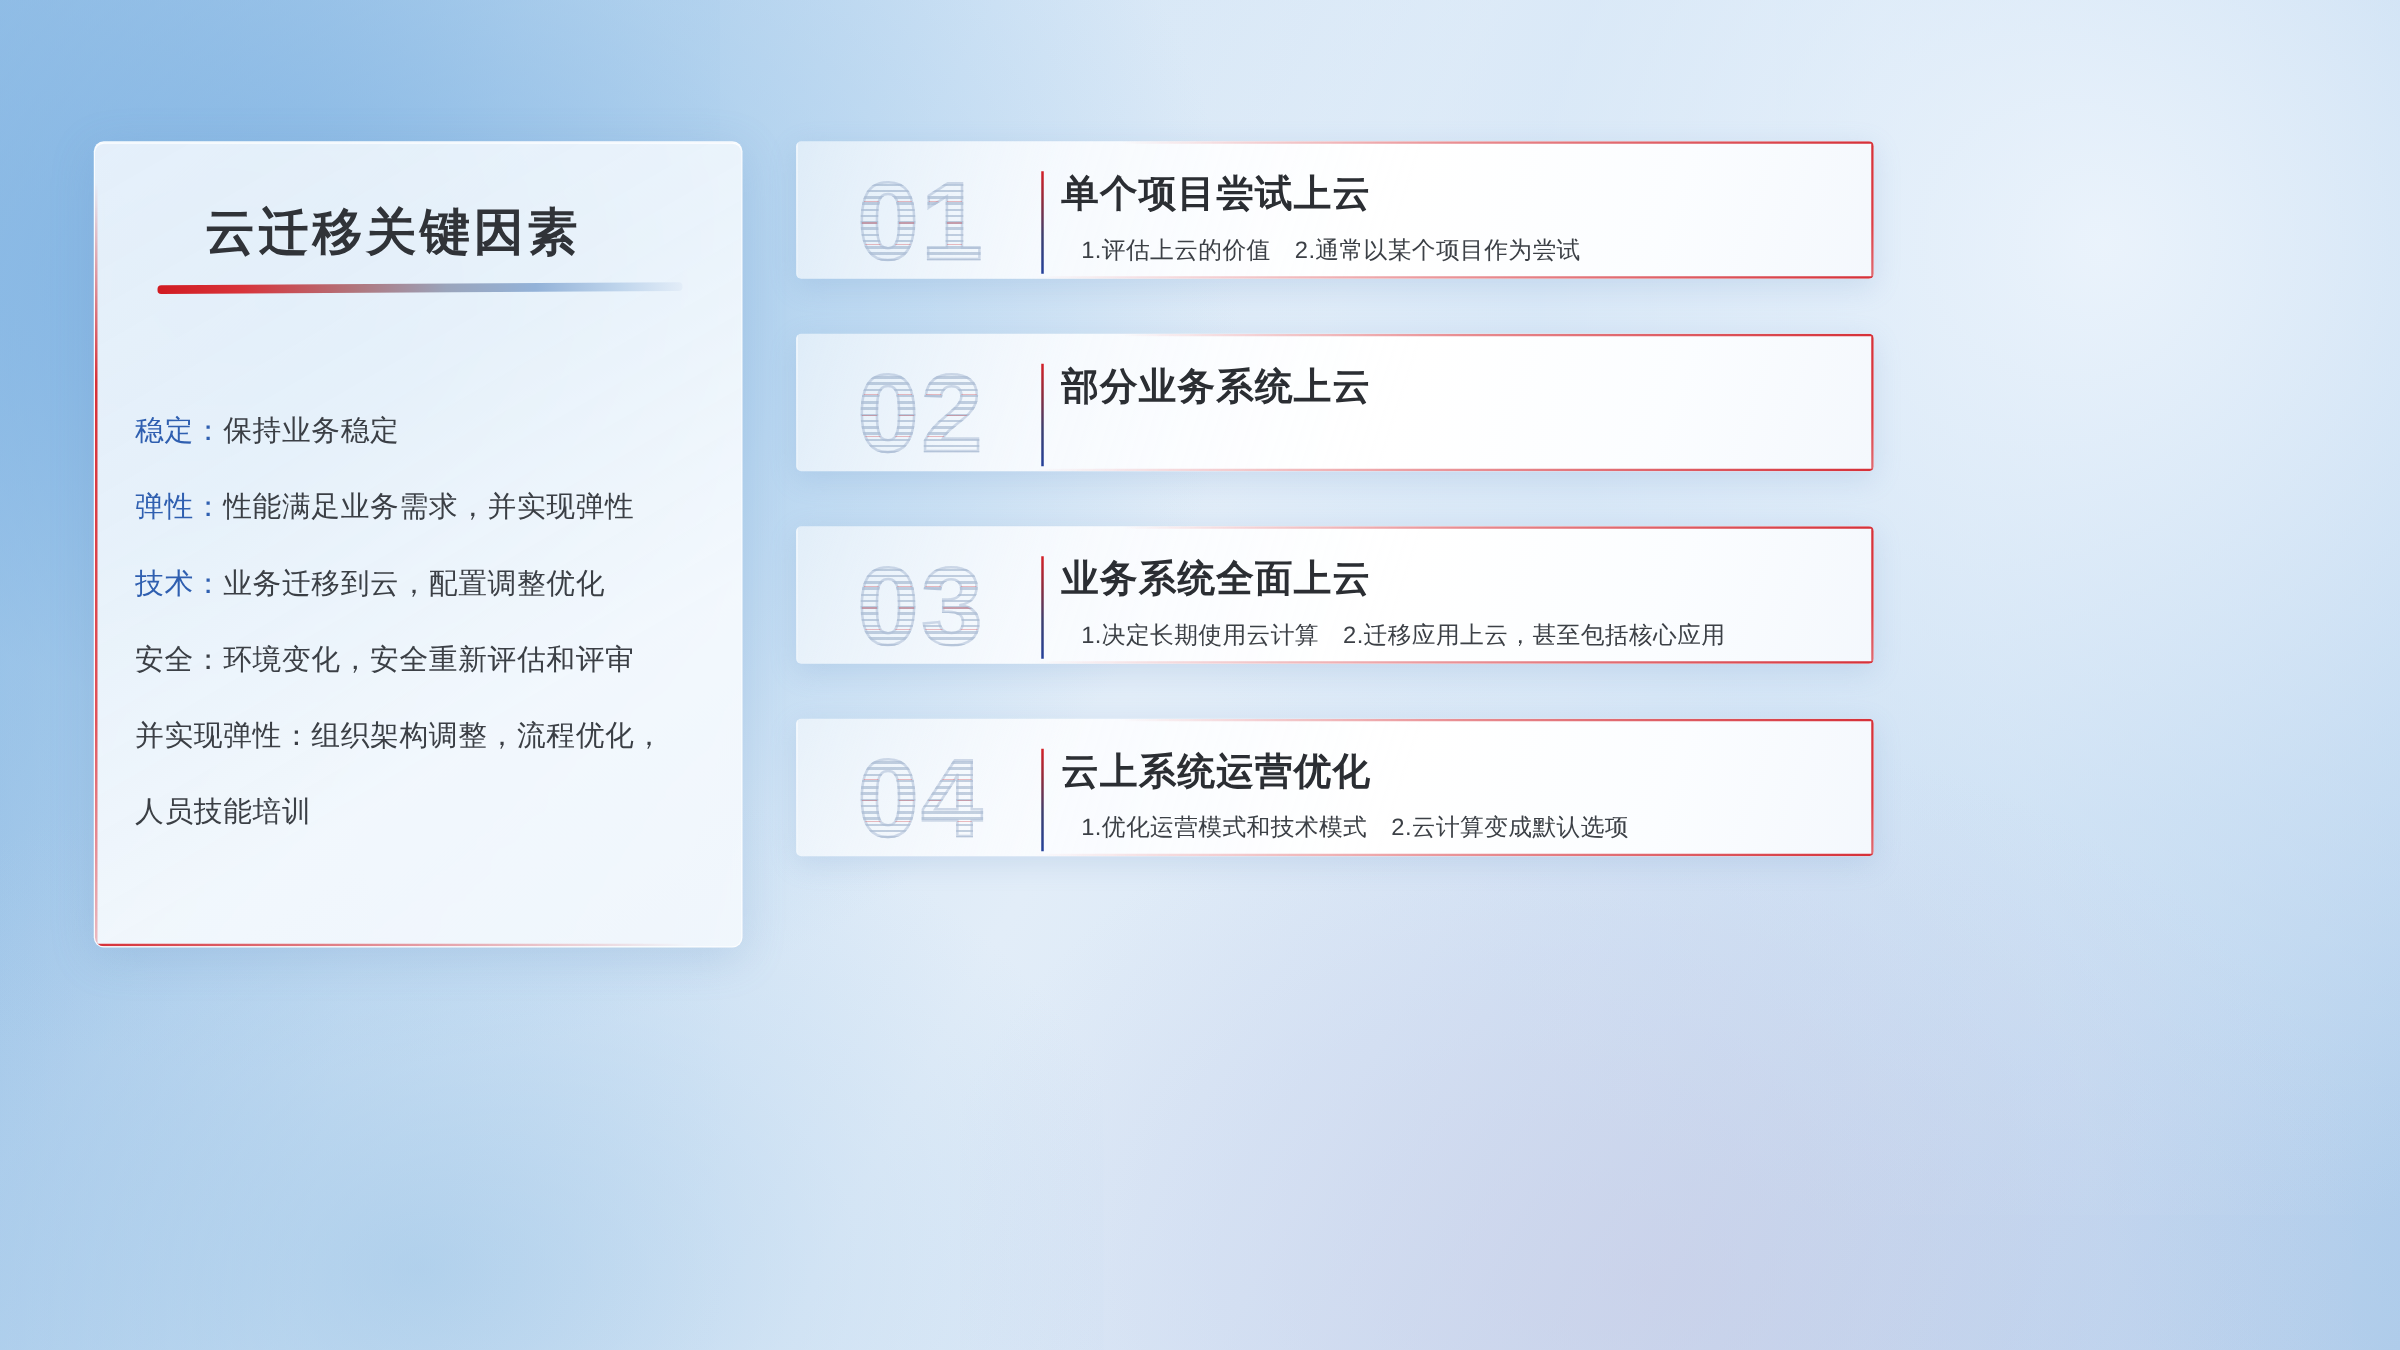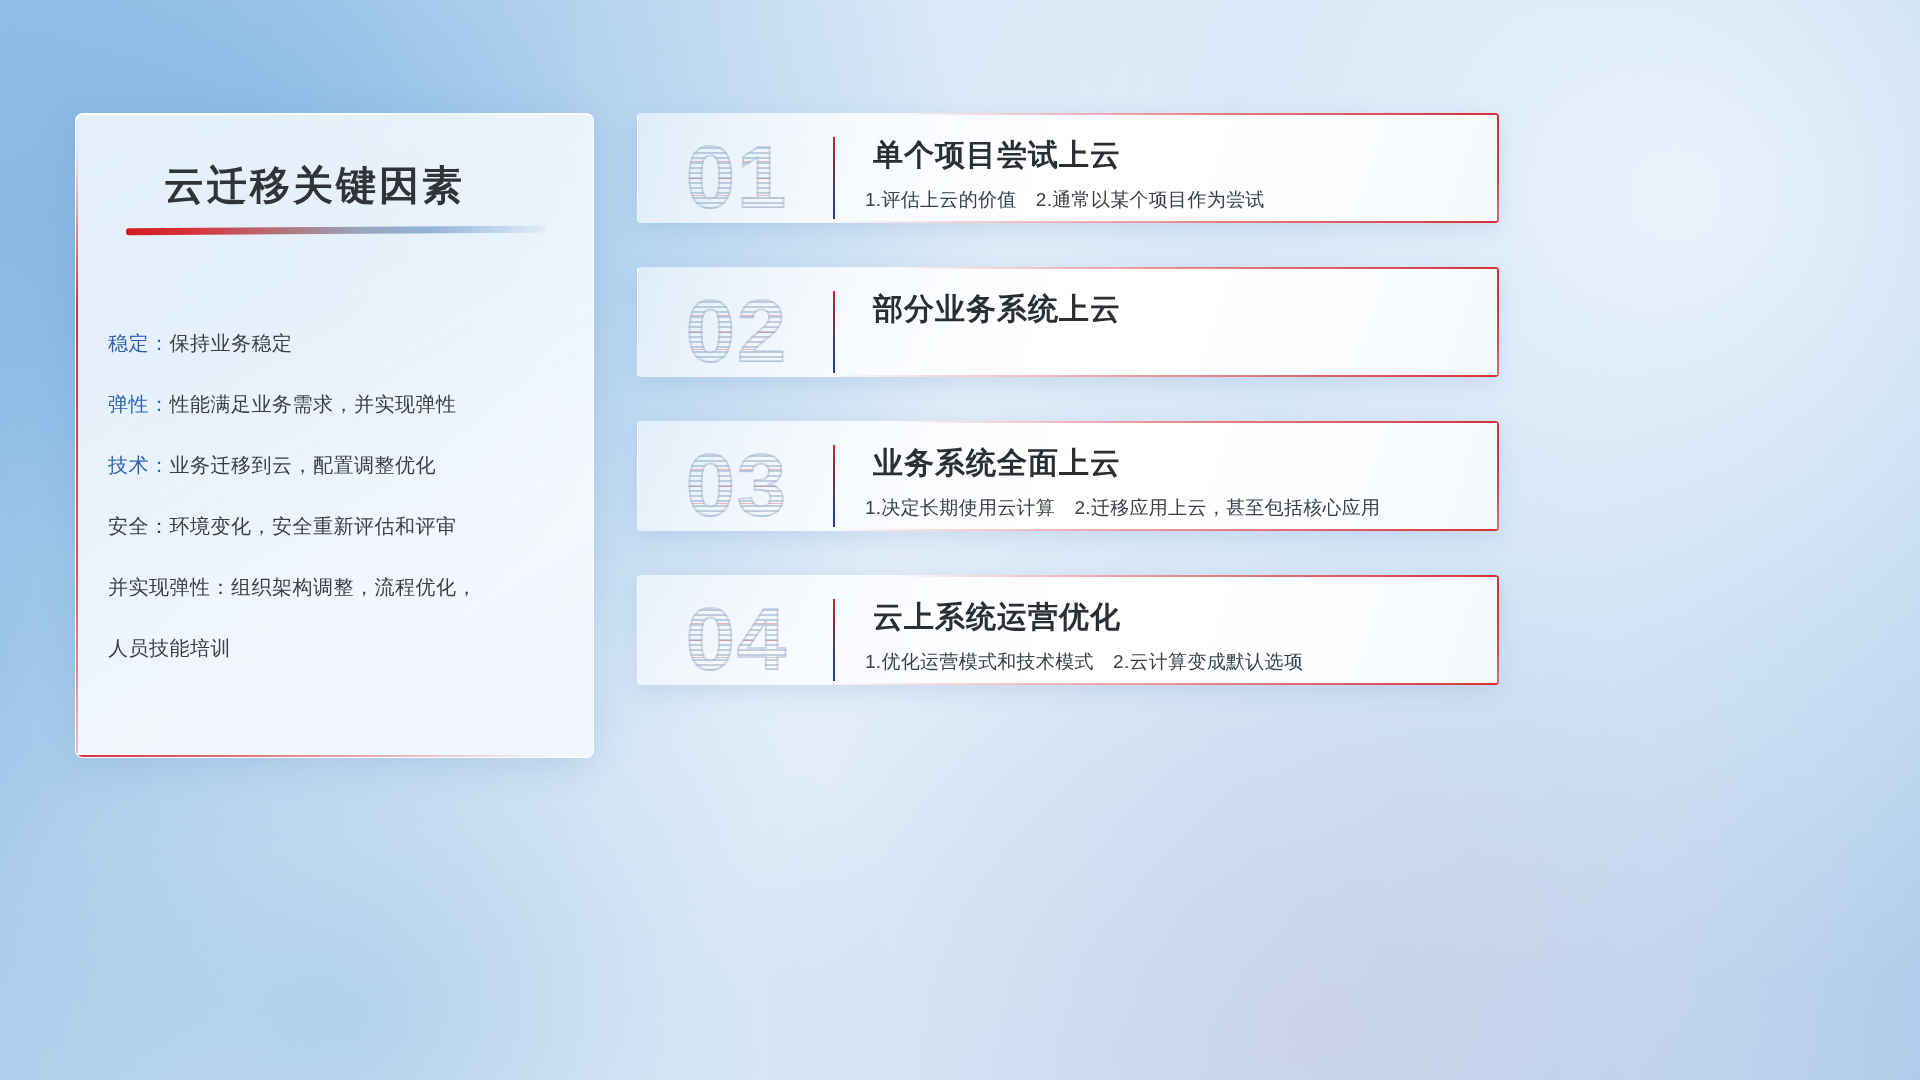--- a/index.html
+++ b/index.html
@@ -49,21 +49,21 @@
     font-size:40px;font-weight:bold;letter-spacing:3px;color:#303338;
     white-space:nowrap;
   }
   .panel-rule{
     position:absolute;left:50px;top:113px;width:420px;height:7px;border-radius:3px;
     background:linear-gradient(90deg,#d11b21 0%,#d8333a 16%,#b0767d 38%,#9aa4bb 55%,#93b2d8 72%,#bfd5ec 88%,#e3edf8 100%);
     transform:skewY(-.35deg);
   }
   .panel-list{position:absolute;left:32px;top:200px;right:20px;}
   .list-line{
-    font-size:20px;line-height:61px;color:#3b3f45;white-space:nowrap;letter-spacing:.5px;font-family:Liberation Mono, monospace;
+    font-size:23px;line-height:61px;color:#3b3f45;white-space:nowrap;letter-spacing:.5px;
   }
   .list-line .k{color:#2f5fb0;}
   .list-line .k.dark{color:#3b3f45;}
 
   
   .cards{position:absolute;left:637px;top:113px;width:862px;}
   .card{
     position:relative;width:862px;height:110px;margin-bottom:44px;
     border-radius:4px;
     background:linear-gradient(108deg,rgba(255,255,255,.55) 0%,rgba(252,253,255,.88) 26%,#ffffff 56%,#fbfdff 80%,#f4f8fd 100%);
@@ -108,21 +108,21 @@
         rgba(210,60,66,.55) 0px, rgba(210,60,66,.55) 1px,
         rgba(255,255,255,0) 1px, rgba(255,255,255,0) 17px);
     -webkit-background-clip:text;background-clip:text;
     opacity:.6;user-select:none;
   }
   .divider{
     position:absolute;left:196px;top:24px;width:2px;height:82px;
     background:linear-gradient(180deg,#d41f27 0%,#8c2b3c 30%,#3d3f6e 62%,#23409a 100%);
   }
   .card-head{
-    position:absolute;left:236px;top:22px;
+    position:absolute;left:212px;top:22px;
     font-size:30px;font-weight:bold;color:#2b2e33;letter-spacing:1px;white-space:nowrap;
   }
   .card-desc{
     position:absolute;left:228px;top:74px;
     font-size:19px;color:#3c4046;letter-spacing:.3px;white-space:nowrap;
   }
 </style>
 </head>
 <body>
 

